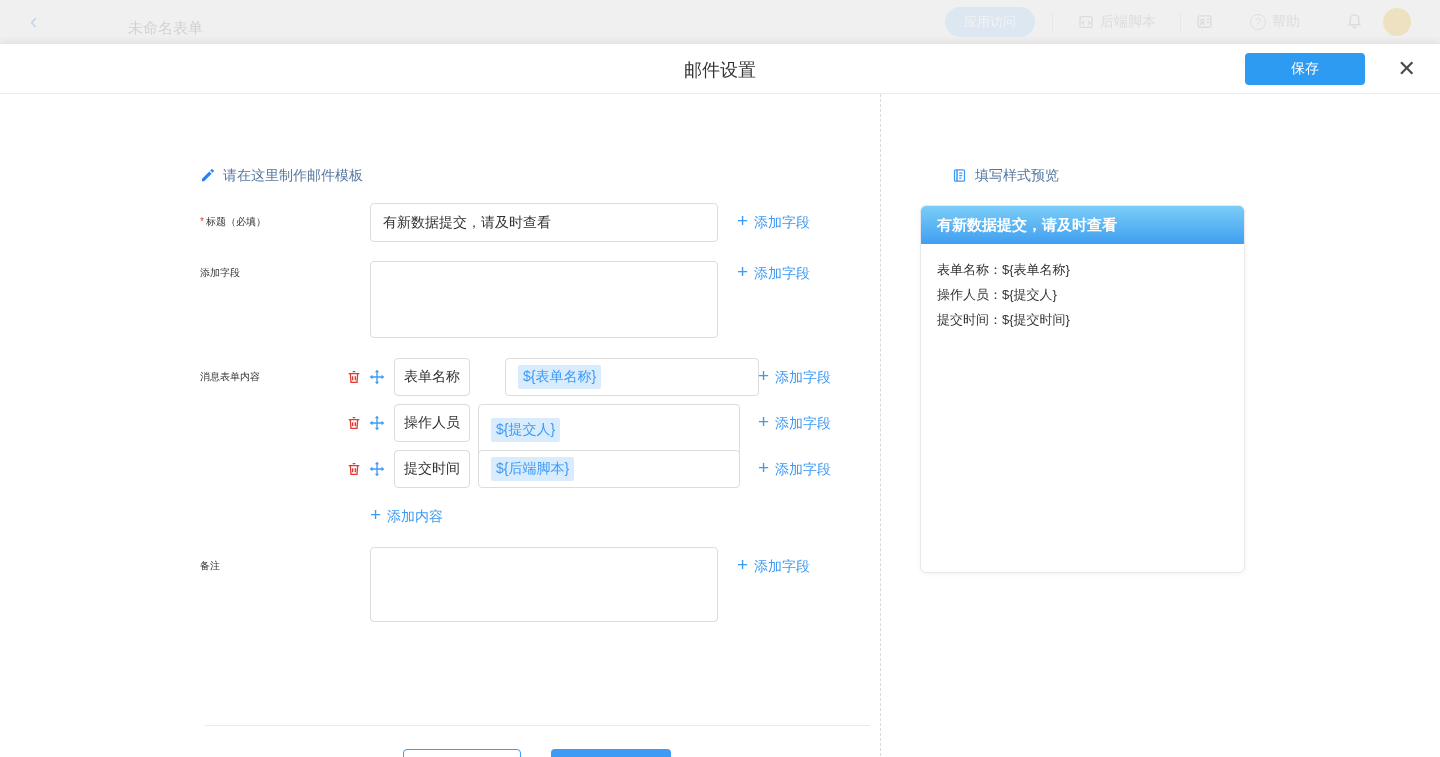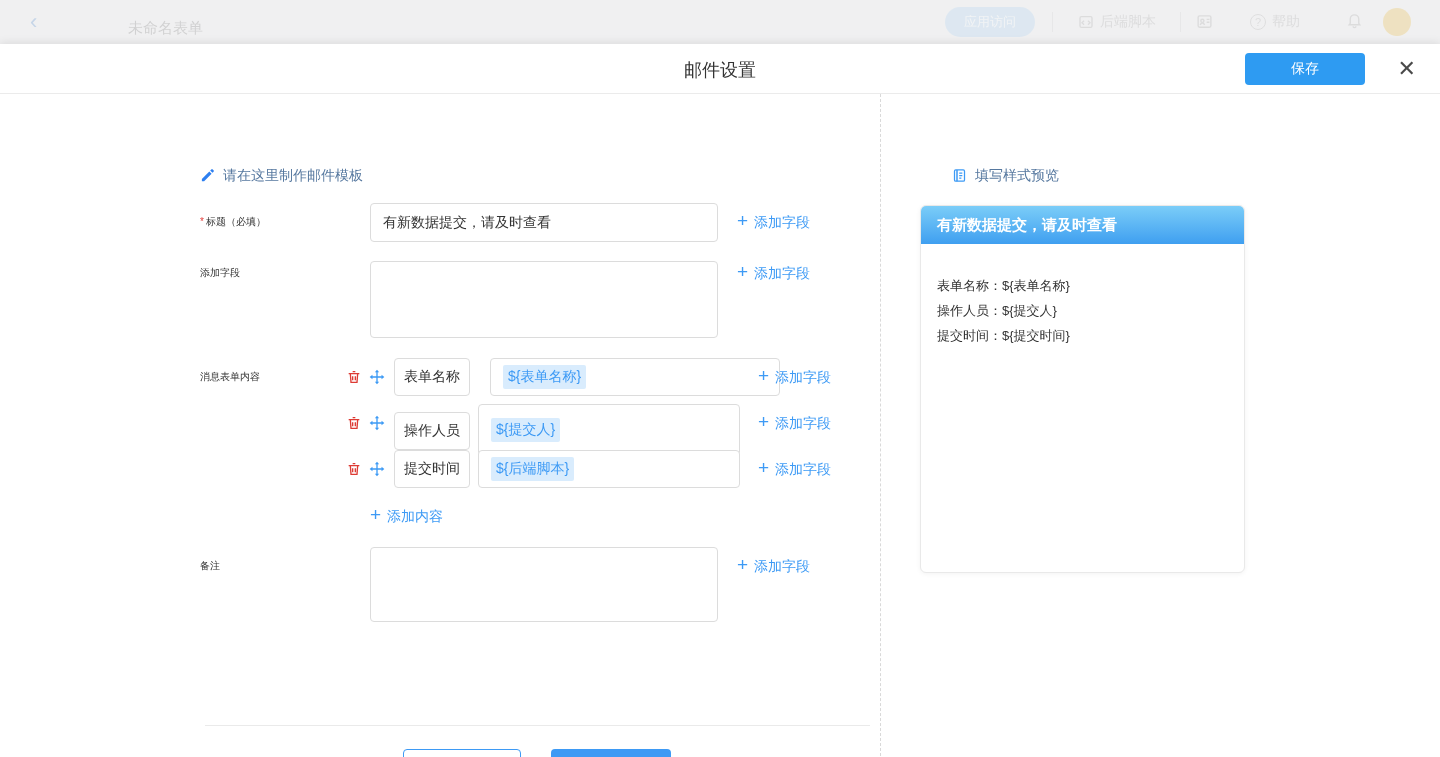--- a/index.html
+++ b/index.html
@@ -65,21 +65,21 @@
   .btn-reset { width:120px; height:34px; background:#3d9af5; border:none; border-radius:4px;
                color:#fff; font-size:14px; cursor:pointer; font-family:inherit; }
 
   .vdash { position:absolute; left:880px; top:0; height:662px; border-left:1px dashed #d9d9d9; }
 
   .preview-card { position:absolute; left:920px; top:111px; width:325px; height:368px; background:#fff;
                   border:1px solid #e9e9e9; border-radius:6px; box-shadow:0 1px 5px rgba(0,0,0,.05); }
   .preview-card-header { height:38px; border-radius:5px 5px 0 0;
                   background:linear-gradient(180deg,#7bcdf8 0%,#3f9ff0 100%);
                   color:#fff; font-weight:bold; font-size:15px; line-height:38px; padding:0 16px; }
-  .preview-lines { padding:29px 16px; }
+  .preview-lines { padding:13px 16px; }
   .preview-line { font-size:13px; color:#333; line-height:25px; }
 </style>
 </head>
 <body>
 
 <div class="screen">
 
   <div class="topbar">
     <div class="topbar-inner">
       <span class="back">‹</span>
@@ -158,39 +158,39 @@
         <svg width="16" height="16" viewBox="0 0 24 24" fill="none" stroke="#dd3b34" stroke-width="2">
             <path d="M4 7h16M10 4h4M6.5 7l1 13h9l1-13M10 11v6M14 11v6"></path>
           </svg>
       </span>
       <span class="abs row-icon" style="left:369px; top:275px;">
         <svg width="16" height="16" viewBox="0 0 24 24" fill="#3d9af5">
             <path d="M12 1l3.2 4h-2.2v5.8H18.8V8.6L23 12l-4.2 3.4v-2.2H13v5.8h2.2L12 23l-3.2-4h2.2v-5.8H5.2v2.2L1 12l4.2-3.4v2.2H11V5H8.8Z"></path>
           </svg>
       </span>
       <input class="abs tinput name-input" style="left: 394px; top: 264px; height: 38px;" value="表单名称">
-      <div class="abs tinput token-wrap" style="left:490px; top:264px; width:290px; height:38px;">
+      <div class="abs tinput token-wrap" style="left:505px; top:264px; width:254px; height:38px;">
         <span class="token">${表单名称}</span>
       </div>
       <span class="abs add-link" style="left:758px; top:273px;">
           <span class="plus">+</span>
           <span>添加字段</span>
         </span>
 
       <span class="abs row-icon" style="left:346px; top:321px;">
         <svg width="16" height="16" viewBox="0 0 24 24" fill="none" stroke="#dd3b34" stroke-width="2">
             <path d="M4 7h16M10 4h4M6.5 7l1 13h9l1-13M10 11v6M14 11v6"></path>
           </svg>
       </span>
       <span class="abs row-icon" style="left:369px; top:321px;">
         <svg width="16" height="16" viewBox="0 0 24 24" fill="#3d9af5">
             <path d="M12 1l3.2 4h-2.2v5.8H18.8V8.6L23 12l-4.2 3.4v-2.2H13v5.8h2.2L12 23l-3.2-4h2.2v-5.8H5.2v2.2L1 12l4.2-3.4v2.2H11V5H8.8Z"></path>
           </svg>
       </span>
-      <input class="abs tinput name-input" style="left: 394px; top: 310px; height: 38px; margin-top: 8px;" value="操作人员">
+      <input class="abs tinput name-input" style="left: 394px; top: 310px; height: 38px;" value="操作人员">
       <div class="abs tinput token-wrap" style="left:478px; top:310px; width:262px; height:52px;">
         <span class="token">${提交人}</span>
       </div>
       <span class="abs add-link" style="left:758px; top:319px;">
           <span class="plus">+</span>
           <span>添加字段</span>
         </span>
 
       <span class="abs row-icon" style="left:346px; top:367px;">
         <svg width="16" height="16" viewBox="0 0 24 24" fill="none" stroke="#dd3b34" stroke-width="2">

